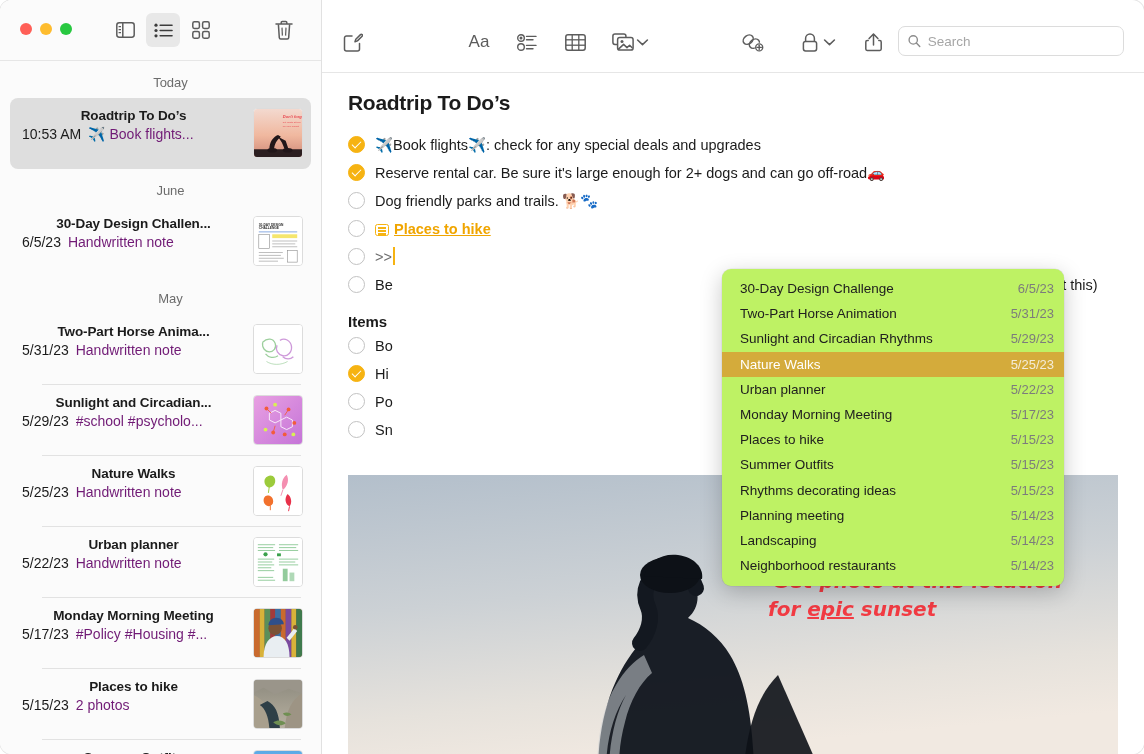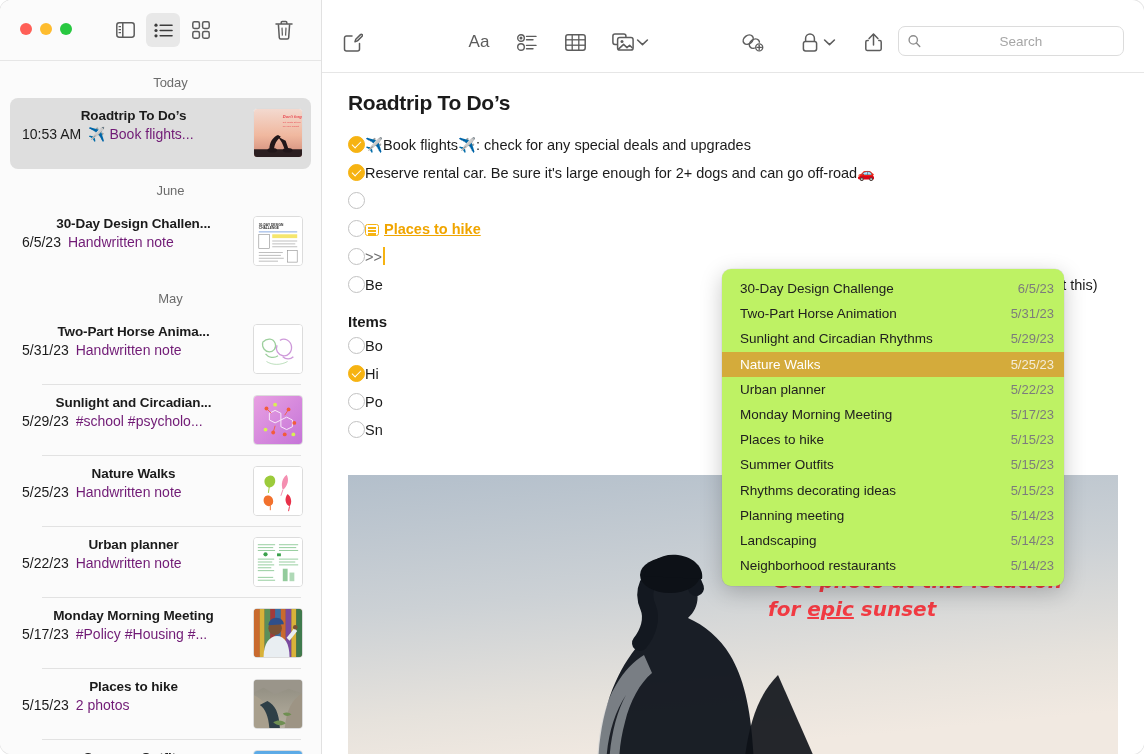--- a/index.html
+++ b/index.html
@@ -117,31 +117,31 @@
     position: absolute; right: 20px; top: 14px;
     width: 226px; height: 30px;
     border: 1px solid #dcdcdc; border-radius: 7px;
     background: #fff;
     display: flex; align-items: center; gap: 7px;
     padding: 0 9px;
   }
   .search-box input {
     border: 0; outline: 0; background: transparent;
     font-family: "Liberation Sans", sans-serif;
-    font-size: 13.5px; color: #1b1b1b; width: 100%; text-align: center;
+    font-size: 13.5px; color: #1b1b1b; width: 100%;
   }
   .search-box input::placeholder { color: #a6a6a6; }
 
   .note-body { position: relative; padding: 18px 24px 0 26px; height: 693px; overflow: hidden; }
   .note-h1 {
     font-size: 21px; font-weight: bold; color: #1b1b1b;
     letter-spacing: -0.3px; margin-bottom: 16px;
   }
   .todo {
-    display: flex; align-items: flex-start; 
+    display: flex; align-items: flex-start; gap: 10px;
     min-height: 28px; line-height: 28px;
     font-size: 14.5px; color: #1b1b1b;
   }
   .cb {
     flex: 0 0 17px; width: 17px; height: 17px; margin-top: 5px;
     border-radius: 50%;
     border: 1.6px solid #c2c2c2; background: #fff;
     display: flex; align-items: center; justify-content: center;
   }
   .cb.done { background: #f6b312; border-color: #f6b312; }
@@ -638,20 +638,21 @@
       <div class="todo">
         <span class="cb done"></span>
         <span class="todo-text">✈️Book flights✈️: check for any special deals and upgrades</span>
       </div>
       <div class="todo">
         <span class="cb done"></span>
         <span class="todo-text">Reserve rental car. Be sure it's large enough for 2+ dogs and can go off-road🚗</span>
       </div>
       <div class="todo">
         <span class="cb"></span>
+        <span class="todo-text">Dog friendly parks and trails. 🐕🐾</span>
       </div>
       <div class="todo">
         <span class="cb"></span>
         <span class="todo-text">
           <span class="link-chip"></span><a class="note-link" href="#">Places to hike</a>
         </span>
       </div>
       <div class="todo">
         <span class="cb"></span>
         <span class="todo-text" style="color:#6d6d6d">

